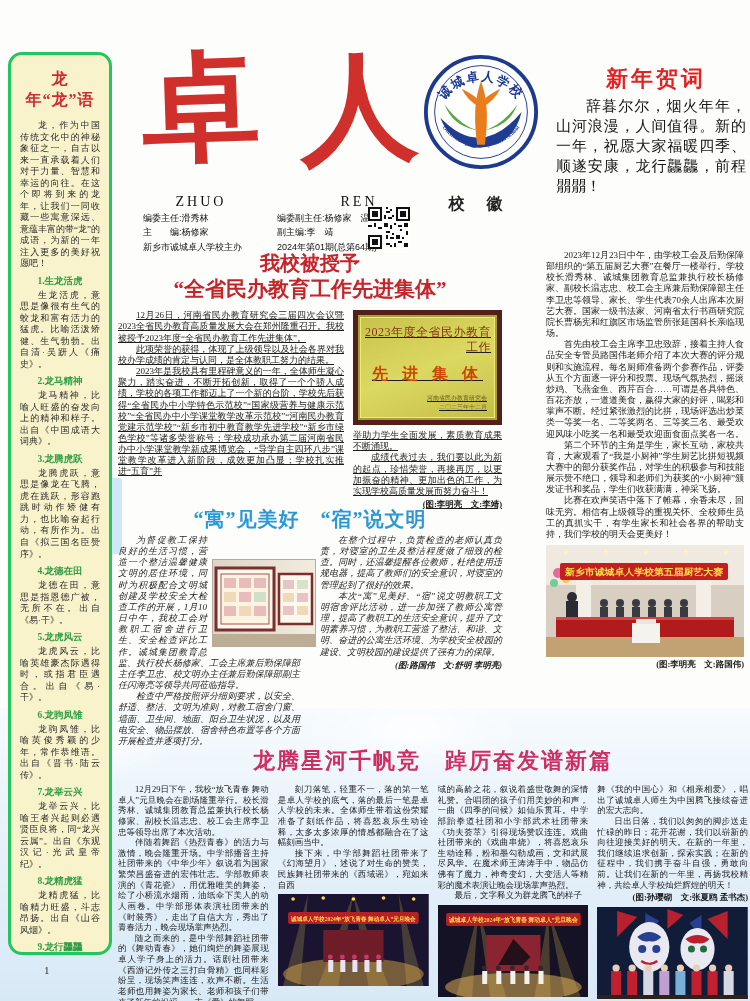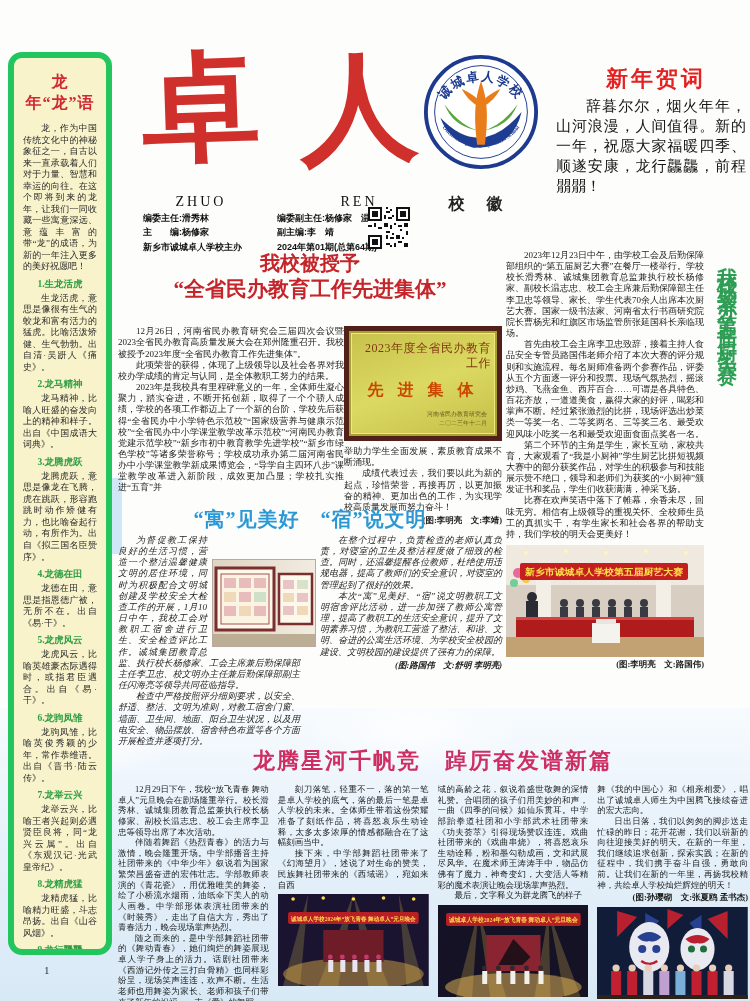--- a/index.html
+++ b/index.html
@@ -16,65 +16,65 @@
       radial-gradient(160px 60px at 55% 8%,rgba(255,255,255,.8),rgba(255,255,255,0) 70%),
       linear-gradient(180deg,#f7fbfe 0%,#e6f1fa 45%,#d8e9f6 100%);
   }
   
   .strip{position:absolute;background:#c7e3f5;z-index:1;border-radius:3px;}
   #strip1{left:97px;top:252px;width:9px;height:58px;}
   #strip2{left:92px;top:478px;width:30px;height:76px;background:#cfe7f7;}
   
   #sidebar{
     position:absolute;left:8px;top:52px;width:104px;height:903px;z-index:3;
-    background:#f8f3cb;border:6px solid #22c55e;border-radius:14px;
+    background:#f8f3cb;border:3px solid #22c55e;border-radius:14px;
     padding:12px 9px;box-sizing:border-box;overflow:hidden;
   }
   .sb-title{font-size:16px;font-weight:bold;color:#d02a33;text-align:center;margin:2px 0 9px;letter-spacing:1px;}
   .sb-text{font-size:9px;line-height:1.28;color:#2a2a2a;text-align:justify;text-indent:2em;margin:0;}
   .sb-item-h{font-size:9.5px;font-weight:bold;color:#2f9e44;text-align:center;margin:5px 0 2px;}
   .sb-close{font-size:9px;line-height:1.28;text-align:justify;text-indent:2em;margin:3px 0 0;}
   
   .bigchar-box{position:absolute;top:34px;width:150px;text-align:center;z-index:2;}
   .bigchar{display:block;font-size:118px;line-height:150px;height:158px;color:#d0302c;font-weight:bold;transform:rotate(-2deg);}
   .pinyin{font-size:14px;letter-spacing:3px;color:#111;font-family:"Liberation Serif",serif;}
   #zhuo{left:126px;} #ren{left:284px;}
   #logo{position:absolute;left:423px;top:54px;width:116px;height:116px;z-index:2;}
   #logo-label{position:absolute;left:430px;top:194px;width:100px;text-align:center;font-size:16px;letter-spacing:9px;font-weight:bold;color:#222;z-index:2;}
   #greet-title{position:absolute;left:568px;top:64px;width:176px;text-align:center;font-size:22px;font-weight:bold;color:#e42222;letter-spacing:3px;z-index:2;}
   #greet-body{position:absolute;left:556px;top:97px;width:190px;font-size:15px;line-height:1.33;text-indent:2em;text-align:justify;color:#161616;z-index:2;}
   #mast-info{position:absolute;left:122px;top:211px;display:flex;gap:14px;z-index:2;font-family:"Liberation Sans","DejaVu Sans",sans-serif;}
-  .mi-col div{font-size:9px;font-weight:bold;line-height:1.6;white-space:nowrap;color:#111;padding-left:21px;}
+  .mi-col div{font-size:9px;font-weight:normal;line-height:1.6;white-space:nowrap;color:#111;padding-left:21px;}
   #qr{position:absolute;left:368px;top:207px;width:42px;height:42px;z-index:2;}
   
   .art p{margin:0;text-indent:2em;}
   .noindent{text-indent:0 !important;}
   .credit{text-align:right;font-weight:bold;font-size:8.5px;margin-top:2px;text-indent:0 !important;}
   
   #a1{position:absolute;left:118px;top:250px;width:384px;z-index:2;}
   .a1-h{text-align:center;color:#c6242b;font-weight:bold;font-size:20px;line-height:1.3;}
   .a1-h2{font-size:21px;}
-  .a1-row{display:flex;margin-top:23px;}
+  .a1-row{display:flex;gap:9px;margin-top:7px;text-decoration:underline;}
   .a1-left{width:226px;font-size:9px;line-height:1.24;text-align:justify;}
   .a1-right{flex:1;font-size:9px;line-height:1.24;text-align:justify;}
   .plaque{border:5px solid #502019;background:linear-gradient(160deg,#c6c14b,#dcd963 50%,#c2bd45);
           box-shadow:inset 0 0 0 2px #a89f35, inset 0 0 0 3px #efe87a;padding:10px 6px 7px;}
   .plaque-top{font-size:12px;color:#80380f;text-align:right;letter-spacing:0.5px;}
   .plaque-main{font-size:16px;color:#cc4700;font-weight:bold;text-align:center;letter-spacing:5px;margin:9px 0 10px;}
   .plaque-org{font-size:6px;color:#6b5a20;text-align:right;line-height:1.6;padding-right:4px;}
   .a1-cap{margin-top:5px;}
   
   #a2{position:absolute;left:118px;top:506px;width:384px;z-index:2;}
   .a2-title{text-align:center;color:#2b98d6;font-size:20px;font-weight:bold;letter-spacing:1px;}
   .a2-cols{display:flex;gap:20px;margin-top:2px;font-style:italic;}
   .a2-col{flex:1;font-size:9px;line-height:1.24;text-align:justify;}
   .a2-photo{float:right;width:102px;height:86px;margin:24px -16px 2px 5px;border:1px solid #b9a9a0;background:#efe9df;}
   
   #a3{position:absolute;left:506px;top:250px;width:242px;z-index:2;display:flex;gap:4px;}
-  .a3-text{width:198px;font-size:9px;line-height:1.24;text-align:justify;}
+  .a3-text{width:198px;font-size:9px;line-height:1.24;text-align:justify;margin-left:40px;}
   .a3-photo{width:198px;height:112px;margin-top:5px;}
   .a3-vside{flex:1;display:flex;justify-content:center;}
   .a3-vtitle{writing-mode:vertical-rl;text-orientation:upright;font-size:20px;font-weight:bold;
              color:#2f9e55;letter-spacing:7px;height:465px;}
   
   #a4{position:absolute;left:118px;top:746px;width:630px;z-index:2;}
   .a4-title{text-align:center;color:#cf2e63;font-size:22px;font-weight:bold;letter-spacing:2px;}
   .a4-cols{display:flex;gap:9px;margin-top:8px;align-items:center;}
   .a4-col{flex:1;font-size:8.5px;line-height:1.25;text-align:justify;height:246px;overflow:hidden;}
   .a4-photo{width:100%;height:92px;margin-top:4px;display:block;}

